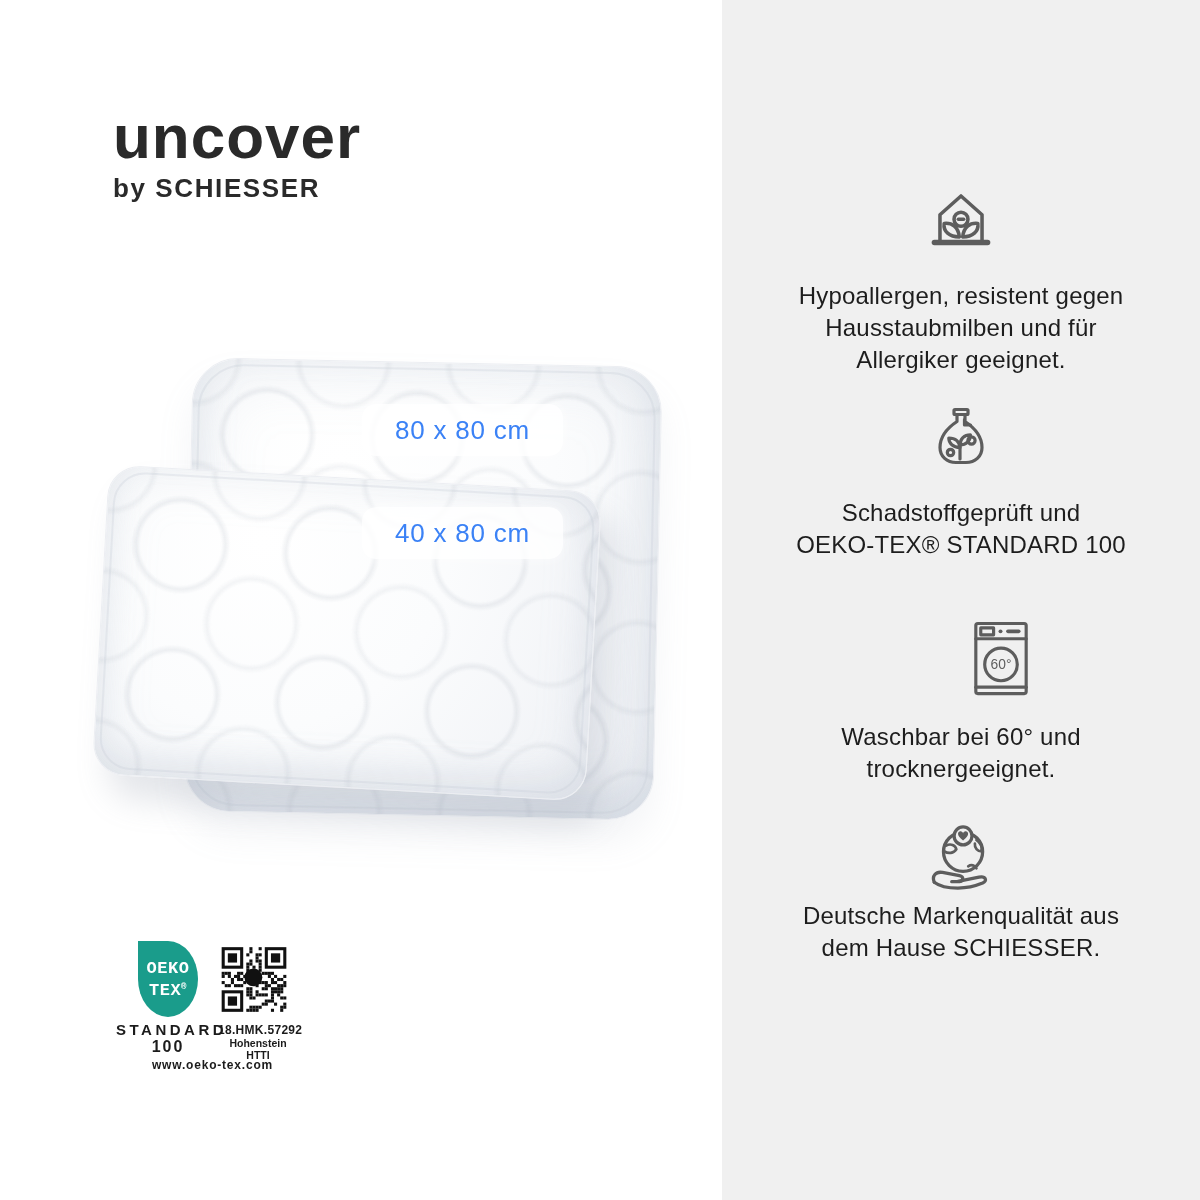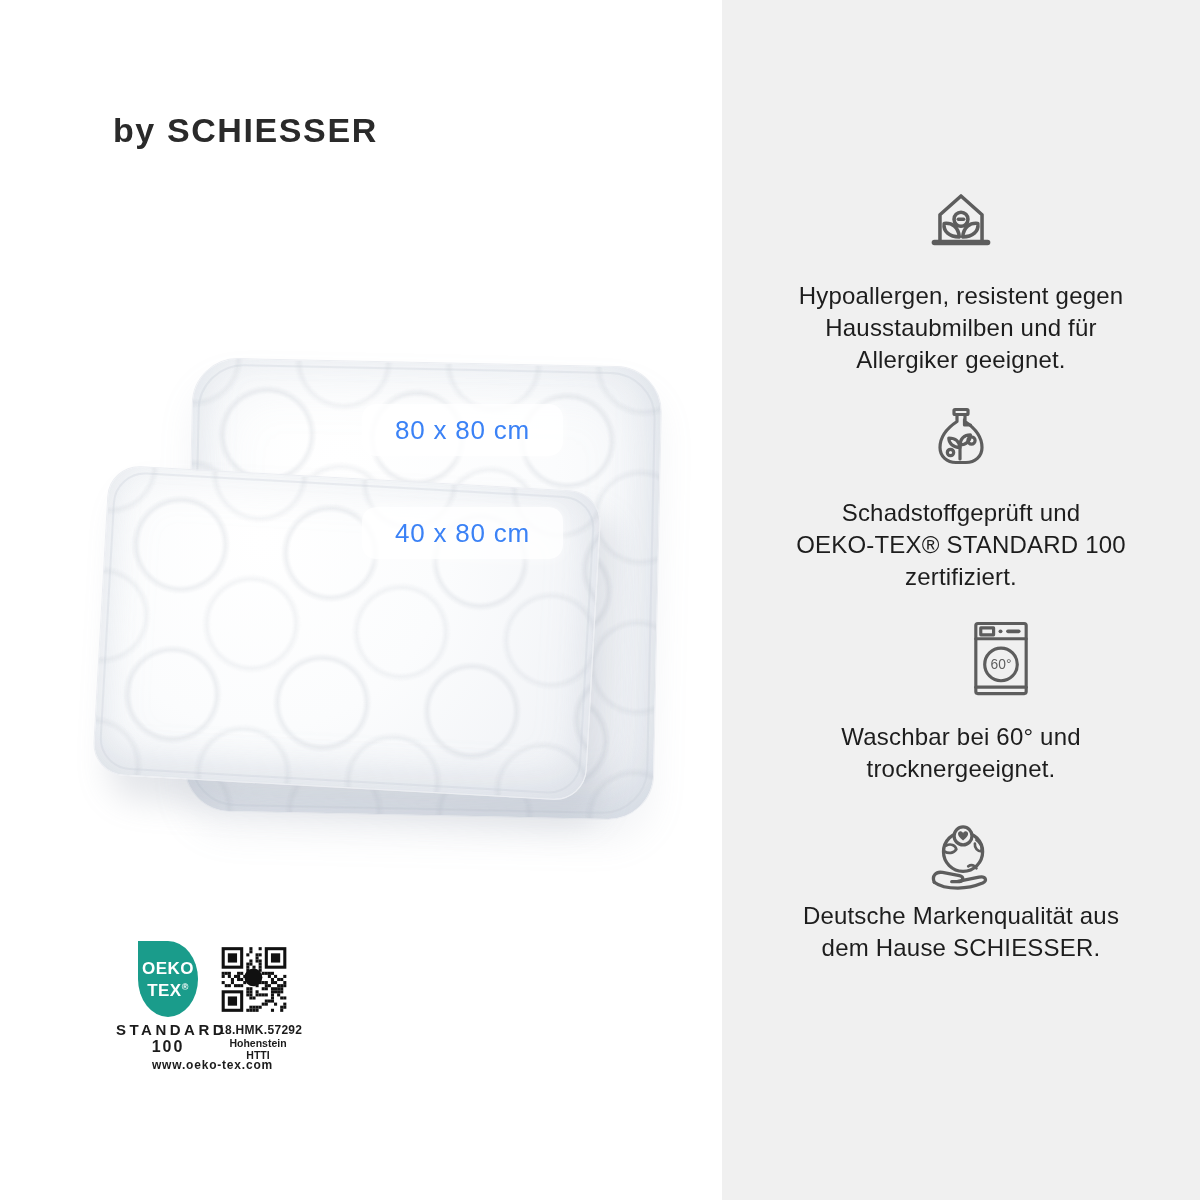--- a/index.html
+++ b/index.html
@@ -25,21 +25,21 @@
   .f2-text{position:absolute;left:19px;top:497px;}
   .f3-icon{position:absolute;left:0;top:620px;width:558px;display:flex;justify-content:center;}
   .f3-text{position:absolute;left:19px;top:721px;}
   .f4-icon{position:absolute;left:0;top:823px;width:478px;display:flex;justify-content:center;}
   .f4-text{position:absolute;left:19px;top:900px;}
   .line-icon{stroke:#5d5d5d;fill:none;stroke-width:3.2;stroke-linecap:round;stroke-linejoin:round;}
 
   
   .brand{position:absolute;left:113px;top:106px;color:#262626;}
   .brand-name{font-size:62px;font-weight:600;letter-spacing:1px;line-height:1;color:#2a2a2a;}
-  .brand-byline{font-size:34px;font-weight:700;letter-spacing:1.6px;margin-top:5px;color:#2a2a2a;}
+  .brand-byline{font-size:26px;font-weight:700;letter-spacing:1.6px;margin-top:5px;color:#2a2a2a;}
 
   
   .pillow{
     position:absolute;
     background:radial-gradient(circle at 32% 22%, #ffffff 0%, #fbfcfd 45%, #eff1f5 100%);
     border:1px solid #eceef2;
   }
   .pillow .quilt{
     position:absolute;inset:0;border-radius:inherit;
     background-image:
@@ -73,39 +73,41 @@
   .label-40{top:507px;}
 
   
   .cert{position:absolute;left:0;top:0;z-index:6;}
   .oeko-droplet{
     position:absolute;left:138px;top:941px;width:60px;height:76px;
     border-radius:0 55% 55% 55%;
     display:flex;flex-direction:column;align-items:center;justify-content:center;
     color:#ffffff;font-weight:700;line-height:19px;font-size:17px;letter-spacing:0.5px;
     text-align:center;
+    font-family:Liberation Mono, monospace;
   }
   .oeko-droplet sup{font-size:9px;vertical-align:6px;}
   .qr{position:absolute;left:215px;top:941px;width:78px;height:77px;background:#ffffff;}
   .standard-block{
     position:absolute;left:116px;top:1021px;width:104px;text-align:center;
     color:#1b1b1b;font-weight:700;
   }
   .standard-word{font-size:15px;letter-spacing:3.5px;line-height:17px;}
   .standard-number{font-size:16px;letter-spacing:2px;line-height:17px;}
   .cert-id{position:absolute;left:218px;top:1023px;width:80px;text-align:left;font-size:12px;font-weight:700;color:#1b1b1b;letter-spacing:0.3px;}
   .cert-institute{position:absolute;left:218px;top:1037px;width:80px;text-align:center;font-size:10.5px;font-weight:700;color:#1b1b1b;}
   .cert-url{position:absolute;left:130px;top:1058px;width:165px;text-align:center;font-size:12px;font-weight:700;letter-spacing:0.8px;color:#1b1b1b;}
 </style>
 </head>
 <body>
 
 <div class="canvas">
 
   <div class="brand">
+    <div class="brand-name">uncover</div>
     <div class="brand-byline">by SCHIESSER</div>
   </div>
 
   <div>
     <div class="pillow pillow-big">
       <div class="quilt"></div>
       <div class="piping"></div>
     </div>
     <div class="pillow pillow-small">
       <div class="quilt"></div>
@@ -286,21 +288,20 @@
         <path d="M27 52 V38"></path>
         <path d="M27 40.5 C20 40.5 15.8 36.5 15.8 31 C22 31 26.2 34.4 27 40.5 Z"></path>
         <path d="M27 38 C27 31.8 31.2 27.8 37.4 27.8 C37.4 34 33.2 38 27 38 Z"></path>
         <circle cx="38.5" cy="33.5" r="3.6"></circle>
         <circle cx="17.5" cy="45.5" r="3.2"></circle>
       </svg>
     </div>
     <div class="feature-text f2-text">
       <div>Schadstoffgeprüft und</div>
       <div>OEKO-TEX® STANDARD 100</div>
-      <div>zertifiziert.</div>
     </div>
 
     <div class="f3-icon">
       <svg class="line-icon" width="58" height="79" viewBox="0 0 58 80">
         <rect x="3.5" y="3.5" width="51" height="71" rx="2"></rect>
         <line x1="3.5" y1="19" x2="54.5" y2="19"></line>
         <rect x="8.5" y="8" width="13" height="7"></rect>
         <circle cx="28.5" cy="11.5" r="2" fill="#5d5d5d" stroke="none"></circle>
         <line x1="36" y1="11.5" x2="47" y2="11.5" stroke-width="3.6"></line>
         <circle cx="29" cy="45" r="16.5"></circle>

